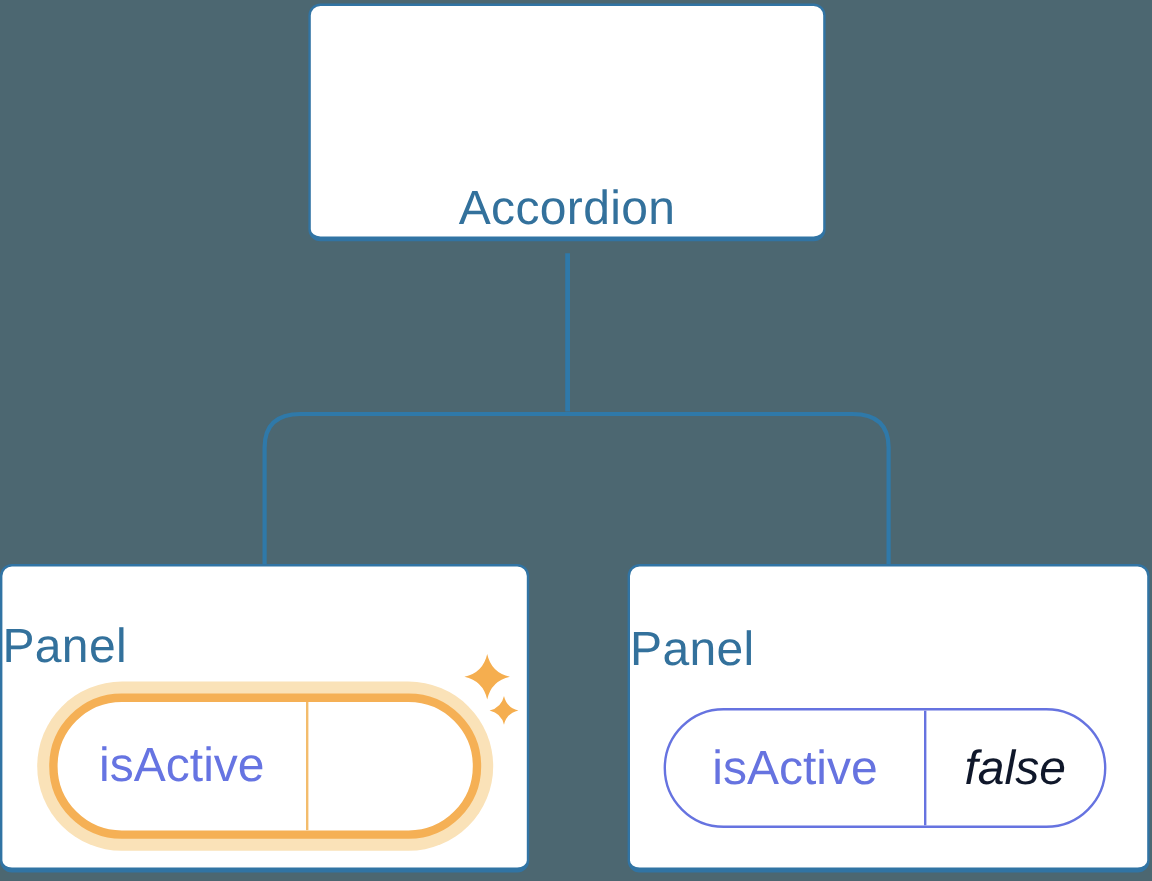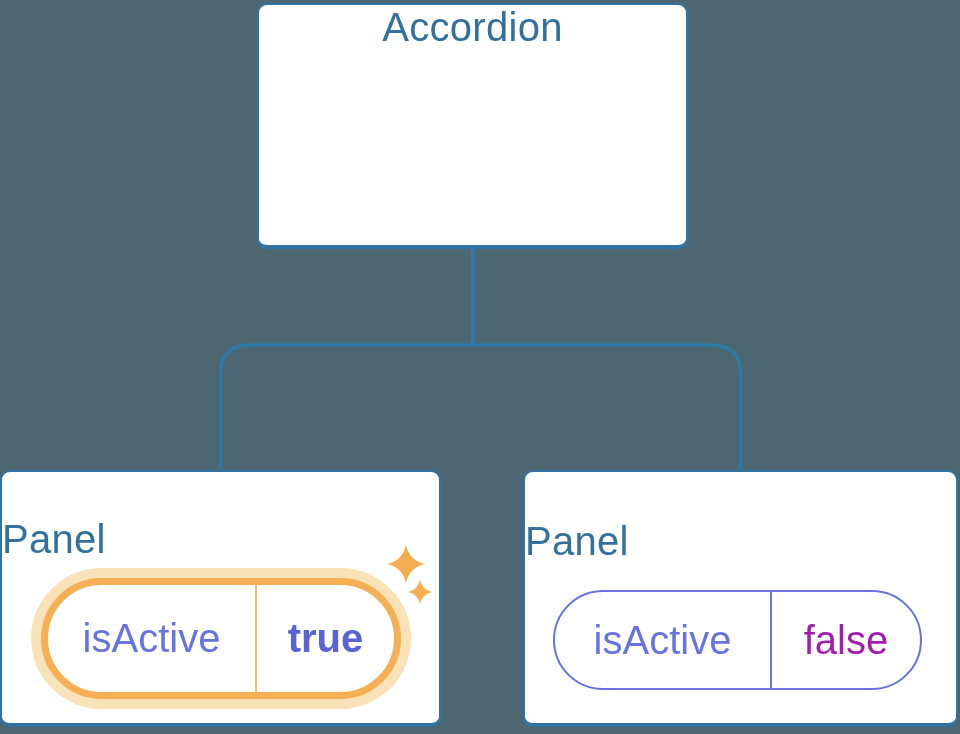--- a/index.html
+++ b/index.html
@@ -25,22 +25,22 @@
     box-sizing: border-box;
   }
   .node-title {
     font-size: 40px;
     font-weight: 500;
     color: #33719C;
     letter-spacing: 0.3px;
   }
   .accordion-node {
     left: 257px; top: 3px;
-    width: 431px; height: 246px;
-    display: flex; align-items: flex-start; justify-content: center;
+    width: 431px; height: 198px;
+    display: flex; align-items: flex-end; justify-content: center;
   }
   .panel-node-active  { left: 0px;   top: 470px; width: 441px; height: 257px; }
   .panel-node-inactive{ left: 523px; top: 470px; width: 435px; height: 257px; }
   .panel-title {
     position: absolute;
     left: 0; width: 100%;
     text-align: left;
   }
   .panel-node-active  .panel-title { top: 45px; }
   .panel-node-inactive .panel-title { top: 47px; }
@@ -68,21 +68,21 @@
     display: flex;
     align-items: center;
     justify-content: center;
     font-size: 40px;
   }
   .pill-active .seg-name   { width: 207px; color: #6674E2; }
   .pill-active .divider    { width: 2px; background: #F3BC6C; }
   .pill-active .seg-value  { flex: 1; color: #5A63D4; font-weight: 700; }
   .pill-inactive .seg-name { width: 215px; color: #6673E0; }
   .pill-inactive .divider  { width: 2px; background: #6673E0; }
-  .pill-inactive .seg-value{ flex: 1; color: #a21caf; }
+  .pill-inactive .seg-value{ flex: 1; color: #0f172a; font-style: italic; }
   .sparkles {
     position: absolute;
     left: 373px; top: 66px;
     width: 62px; height: 72px;
   }
 </style>
 </head>
 <body>
 
 <div class="canvas">
@@ -95,21 +95,20 @@
   <div class="node accordion-node">
     <div class="node-title">Accordion</div>
   </div>
 
   <div class="node panel-node-active">
     <div class="node-title panel-title">Panel</div>
 
     <div class="pill pill-active">
       <div class="pill-segment seg-name">isActive</div>
       <div class="divider"></div>
-      <div class="pill-segment seg-value">true</div>
     </div>
 
     <svg class="sparkles" viewBox="0 0 62 72" xmlns="http://www.w3.org/2000/svg">
       <path fill="#F5AE4F" d="M31 7 Q34.4 22.6 50 26 Q34.4 29.4 31 45 Q27.6 29.4 12 26 Q27.6 22.6 31 7 Z"></path>
       <path fill="#F5AE4F" d="M45 42 Q47.2 51.8 57 54 Q47.2 56.2 45 66 Q42.8 56.2 33 54 Q42.8 51.8 45 42 Z"></path>
     </svg>
   </div>
 
   <div class="node panel-node-inactive">
     <div class="node-title panel-title">Panel</div>

